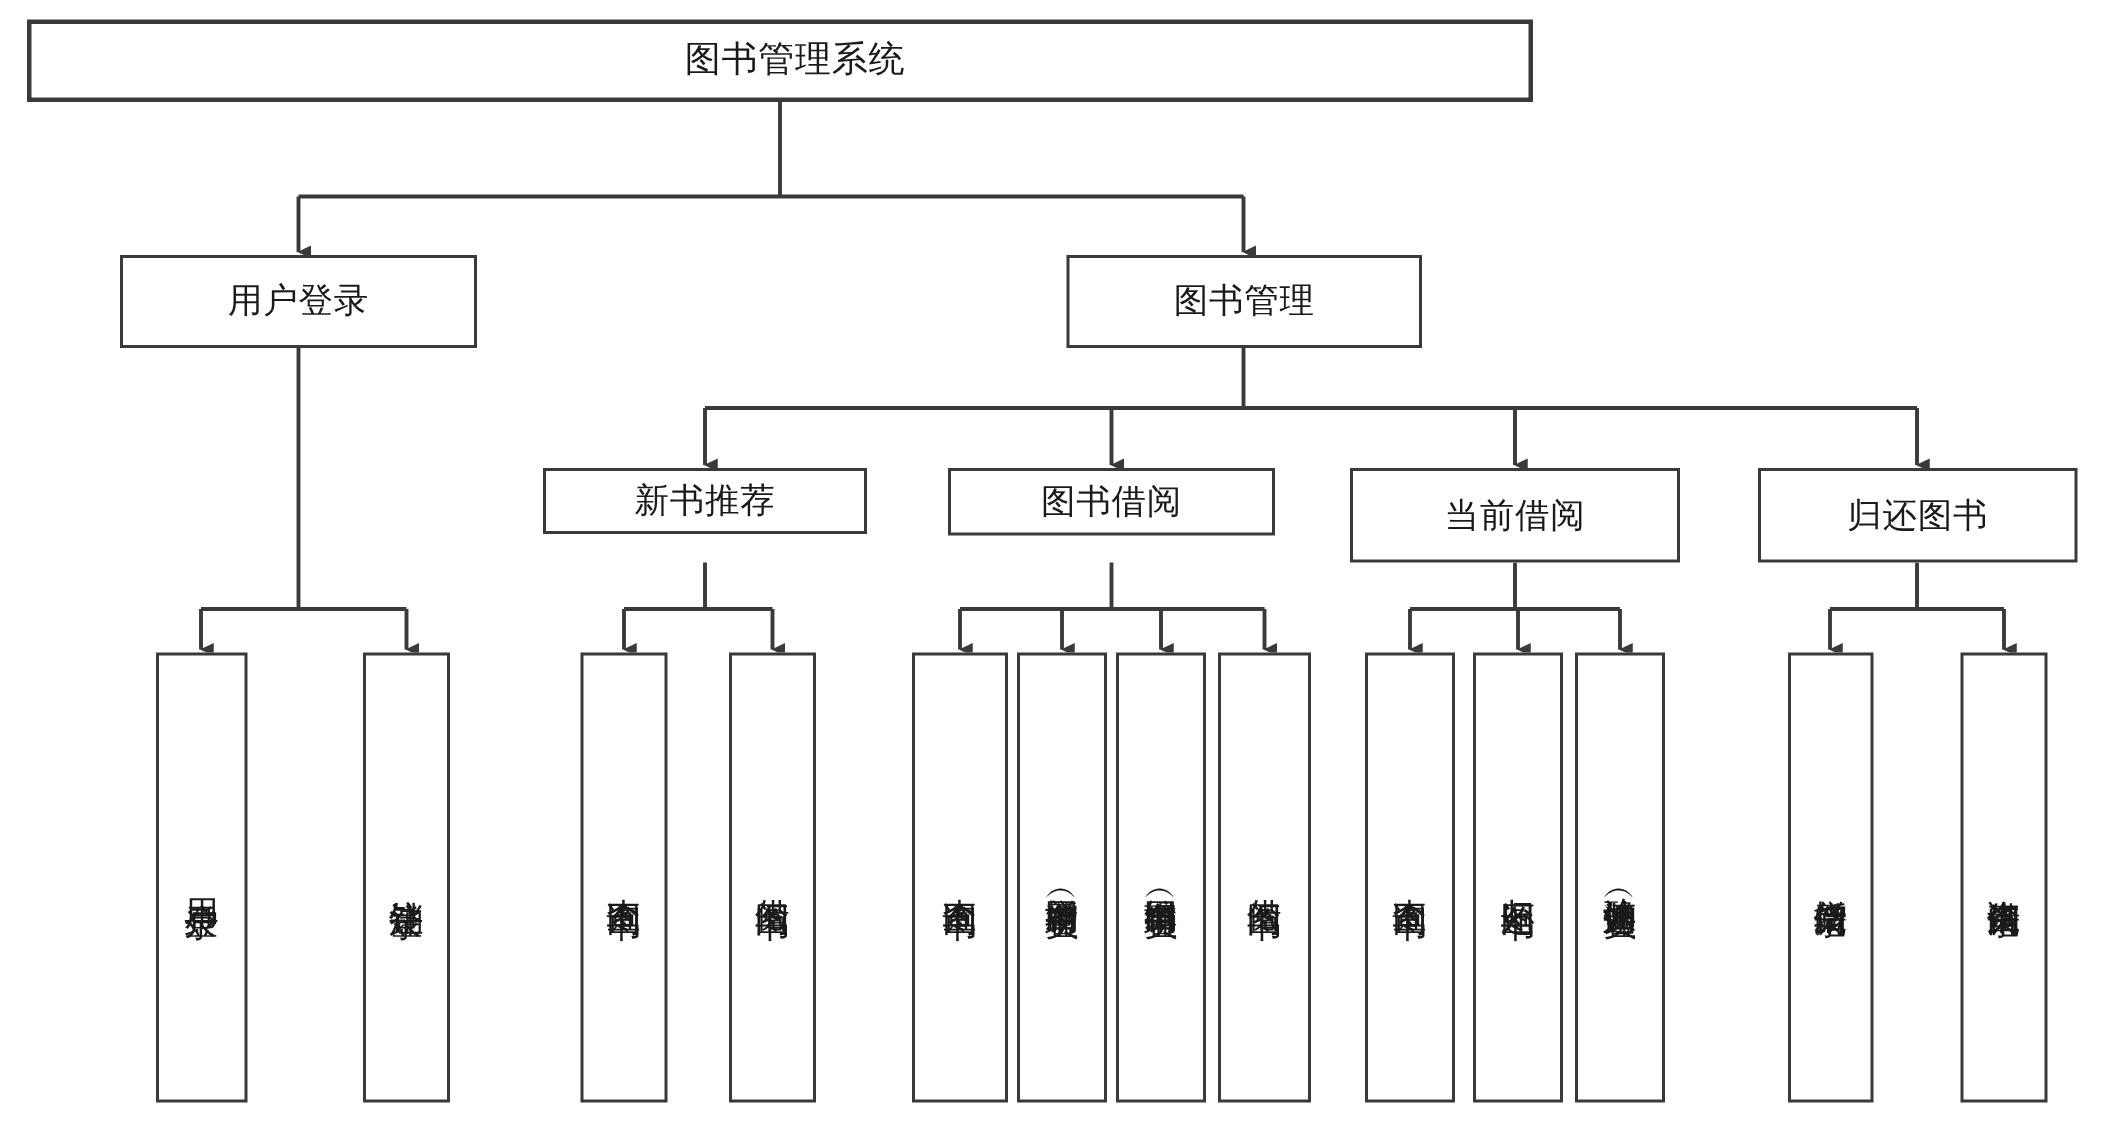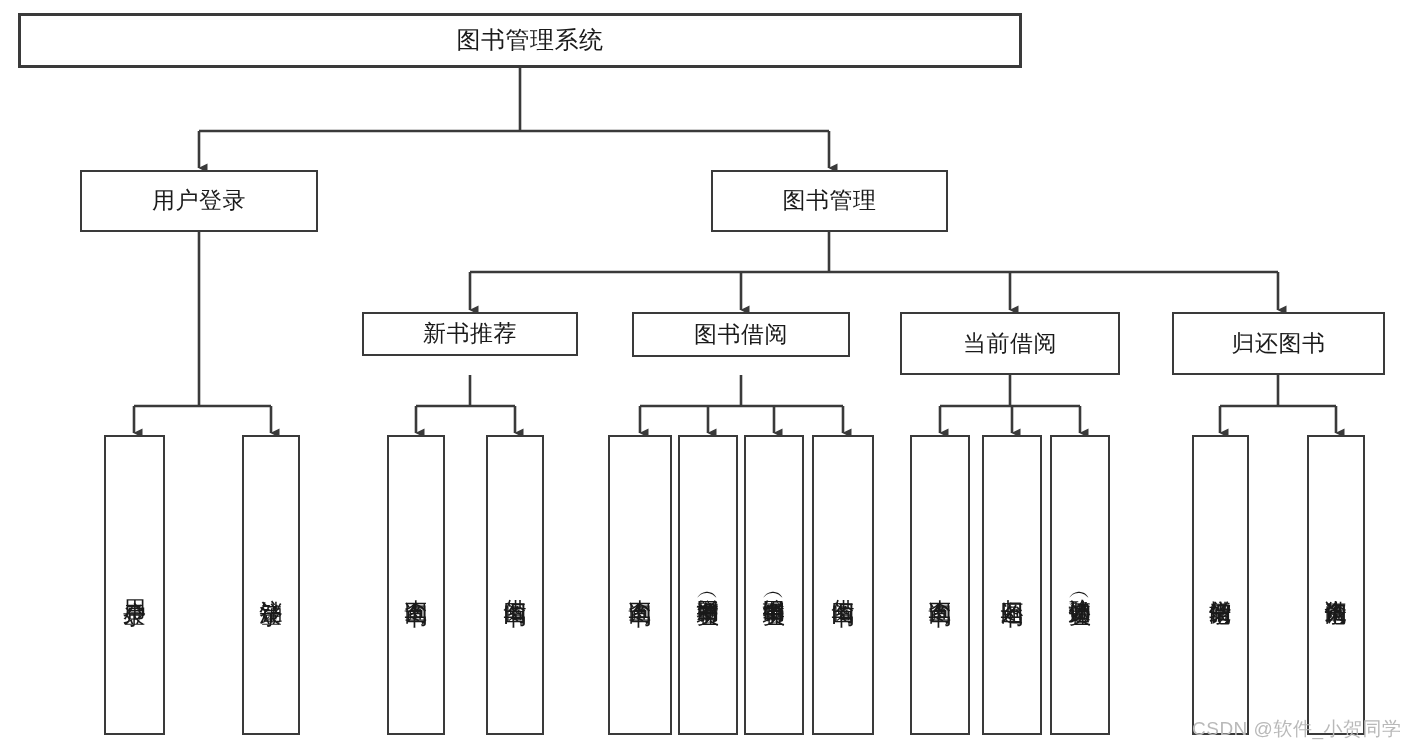--- a/index.html
+++ b/index.html
@@ -178,14 +178,13 @@
         <span class="node-label v-label narrow">确认归还（管理员）</span>
       </div>
       <div class="node leaf" style="left: 1192px; top: 435px; width: 57px; height: 300px;">
         <span class="node-label v-label narrow">新增借阅记录</span>
       </div>
       <div class="node leaf" style="left: 1307px; top: 435px; width: 58px; height: 300px;">
         <span class="node-label v-label narrow">查询借阅记录</span>
       </div>
     </div>
 
-  <div class="watermark" style="left: 1192px; top: 716px;">CSDN @软件_小贺同学</div>
 </div>
 
 </body></html>

